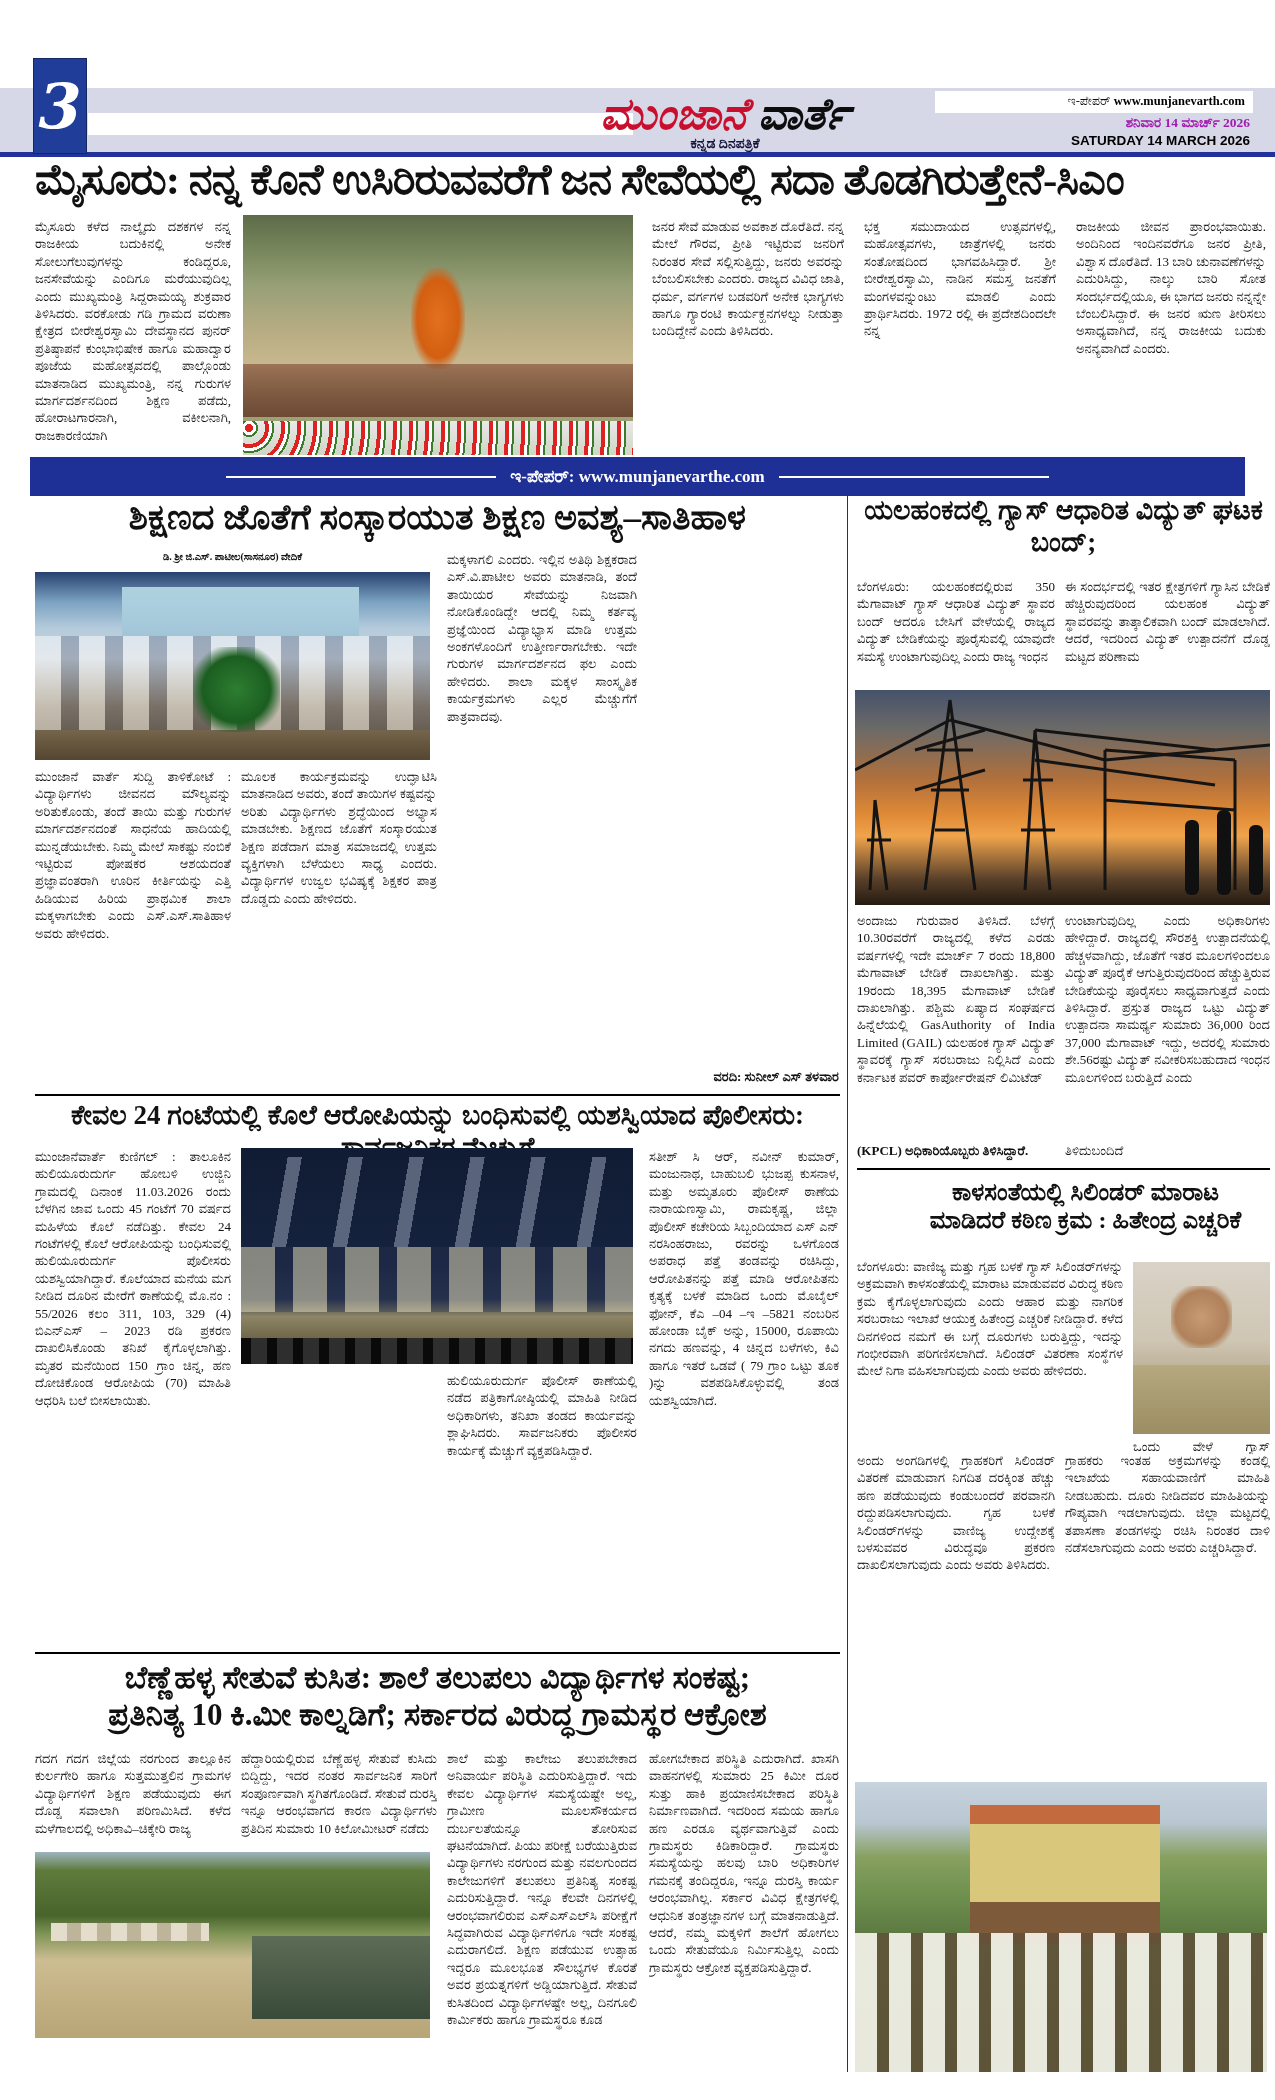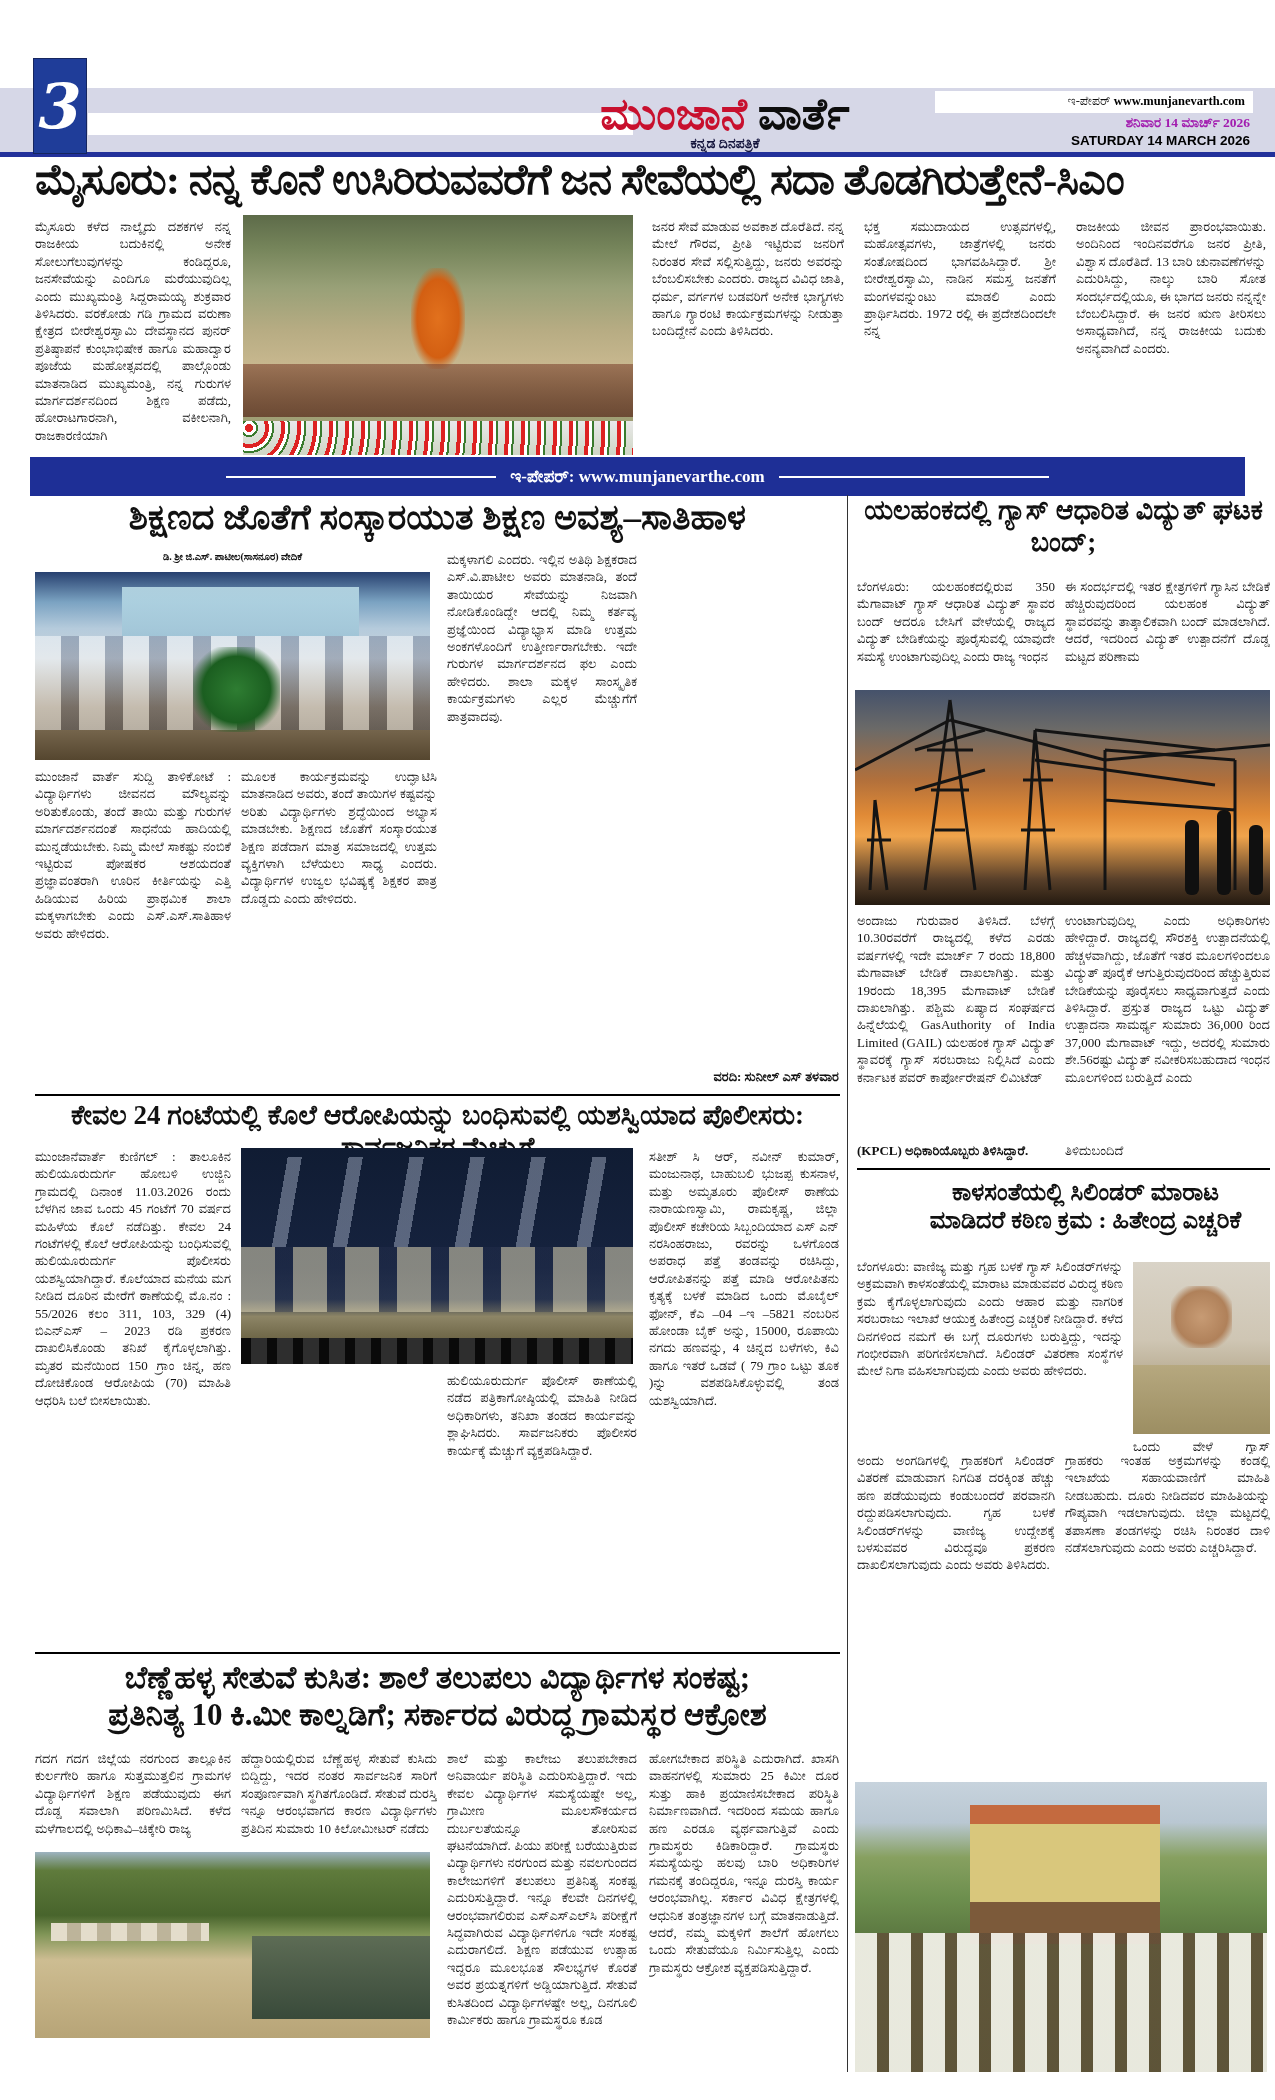--- a/index.html
+++ b/index.html
@@ -4,21 +4,21 @@
 <style>
   html,body{margin:0;padding:0;background:#e8e8e8;}
   #paper{position:relative;width:1275px;height:2100px;margin:0 auto;background:#ffffff;overflow:hidden;
          font-family:"Liberation Serif",serif;color:#111;}
   .abs{position:absolute;}
   
   .band{background:#d6d7e7;border-bottom:5px solid #23319b;}
   .pageno{background:#1f3d99;color:#fff;font-family:"DejaVu Serif",serif;font-weight:bold;font-style:italic;
           font-size:62px;display:flex;align-items:center;justify-content:center;border:1px solid #16265f;}
   .mast-title{font-weight:bold;font-size:44px;line-height:1;white-space:nowrap;text-align:center;
-              font-family:"Liberation Serif",serif;}
+              font-family:"Liberation Serif",serif;font-style:italic;}
   .mast-red{color:#c8102e;}
   .mast-black{color:#0d0d0d;}
   .mast-sub{font-size:14px;font-weight:bold;text-align:center;color:#14143c;}
   .white-slot{background:#ffffff;}
   .ep-line{font-size:12.5px;text-align:right;white-space:nowrap;}
   .ep-site{font-weight:bold;color:#000;}
   .date-kn{font-size:13.5px;font-weight:bold;color:#a21caf;text-align:right;white-space:nowrap;}
   .date-en{font-size:13.5px;font-weight:bold;color:#000;text-align:right;white-space:nowrap;
            font-family:"Liberation Sans",sans-serif;}
   
@@ -86,21 +86,21 @@
   <div class="abs date-en" style="left:935px;top:133px;width:315px;">SATURDAY 14 MARCH 2026</div>
 
   <div class="abs h-main" style="left:35px;top:157px;width:1210px;">ಮೈಸೂರು: ನನ್ನ ಕೊನೆ ಉಸಿರಿರುವವರೆಗೆ ಜನ ಸೇವೆಯಲ್ಲಿ ಸದಾ ತೊಡಗಿರುತ್ತೇನೆ-ಸಿಎಂ</div>
 
   <div class="abs col" style="left:35px;top:218px;width:196px;height:236px;">ಮೈಸೂರು ಕಳೆದ ನಾಲ್ಕೈದು ದಶಕಗಳ ನನ್ನ ರಾಜಕೀಯ ಬದುಕಿನಲ್ಲಿ ಅನೇಕ ಸೋಲುಗೆಲುವುಗಳನ್ನು ಕಂಡಿದ್ದರೂ, ಜನಸೇವೆಯನ್ನು ಎಂದಿಗೂ ಮರೆಯುವುದಿಲ್ಲ ಎಂದು ಮುಖ್ಯಮಂತ್ರಿ ಸಿದ್ದರಾಮಯ್ಯ ಶುಕ್ರವಾರ ತಿಳಿಸಿದರು. ವರಕೋಡು ಗಡಿ ಗ್ರಾಮದ ವರುಣಾ ಕ್ಷೇತ್ರದ ಬೀರೇಶ್ವರಸ್ವಾಮಿ ದೇವಸ್ಥಾನದ ಪುನರ್ ಪ್ರತಿಷ್ಠಾಪನೆ ಕುಂಭಾಭಿಷೇಕ ಹಾಗೂ ಮಹಾದ್ವಾರ ಪೂಜೆಯ ಮಹೋತ್ಸವದಲ್ಲಿ ಪಾಲ್ಗೊಂಡು ಮಾತನಾಡಿದ ಮುಖ್ಯಮಂತ್ರಿ, ನನ್ನ ಗುರುಗಳ ಮಾರ್ಗದರ್ಶನದಿಂದ ಶಿಕ್ಷಣ ಪಡೆದು, ಹೋರಾಟಗಾರನಾಗಿ, ವಕೀಲನಾಗಿ, ರಾಜಕಾರಣಿಯಾಗಿ</div>
   <div class="abs ph ph-stage" style="left:243px;top:215px;width:390px;height:240px;">
     <div class="saffron"></div>
     <div class="dais"></div>
     <div class="garland"></div>
   </div>
-  <div class="abs col" style="left:652px;top:218px;width:192px;height:236px;">ಜನರ ಸೇವೆ ಮಾಡುವ ಅವಕಾಶ ದೊರೆತಿದೆ. ನನ್ನ ಮೇಲೆ ಗೌರವ, ಪ್ರೀತಿ ಇಟ್ಟಿರುವ ಜನರಿಗೆ ನಿರಂತರ ಸೇವೆ ಸಲ್ಲಿಸುತ್ತಿದ್ದು, ಜನರು ಅವರನ್ನು ಬೆಂಬಲಿಸಬೇಕು ಎಂದರು. ರಾಜ್ಯದ ವಿವಿಧ ಜಾತಿ, ಧರ್ಮ, ವರ್ಗಗಳ ಬಡವರಿಗೆ ಅನೇಕ ಭಾಗ್ಯಗಳು ಹಾಗೂ ಗ್ಯಾರಂಟಿ ಕಾರ್ಯಕ್ರಮಗಳನ್ನು ನೀಡುತ್ತಾ ಬಂದಿದ್ದೇನೆ ಎಂದು ತಿಳಿಸಿದರು.</div>
+  <div class="abs col" style="left:652px;top:218px;width:192px;height:236px;">ಜನರ ಸೇವೆ ಮಾಡುವ ಅವಕಾಶ ದೊರೆತಿದೆ. ನನ್ನ ಮೇಲೆ ಗೌರವ, ಪ್ರೀತಿ ಇಟ್ಟಿರುವ ಜನರಿಗೆ ನಿರಂತರ ಸೇವೆ ಸಲ್ಲಿಸುತ್ತಿದ್ದು, ಜನರು ಅವರನ್ನು ಬೆಂಬಲಿಸಬೇಕು ಎಂದರು. ರಾಜ್ಯದ ವಿವಿಧ ಜಾತಿ, ಧರ್ಮ, ವರ್ಗಗಳ ಬಡವರಿಗೆ ಅನೇಕ ಭಾಗ್ಯಗಳು ಹಾಗೂ ಗ್ಯಾರಂಟಿ ಕಾರ್ಯಕ್ಹನಗಳಲ್ನು ನೀಡುತ್ತಾ ಬಂದಿದ್ದೇನೆ ಎಂದು ತಿಳಿಸಿದರು.</div>
   <div class="abs col" style="left:864px;top:218px;width:192px;height:236px;">ಭಕ್ತ ಸಮುದಾಯದ ಉತ್ಸವಗಳಲ್ಲಿ, ಮಹೋತ್ಸವಗಳು, ಜಾತ್ರೆಗಳಲ್ಲಿ ಜನರು ಸಂತೋಷದಿಂದ ಭಾಗವಹಿಸಿದ್ದಾರೆ. ಶ್ರೀ ಬೀರೇಶ್ವರಸ್ವಾಮಿ, ನಾಡಿನ ಸಮಸ್ತ ಜನತೆಗೆ ಮಂಗಳವನ್ನುಂಟು ಮಾಡಲಿ ಎಂದು ಪ್ರಾರ್ಥಿಸಿದರು. 1972 ರಲ್ಲಿ ಈ ಪ್ರದೇಶದಿಂದಲೇ ನನ್ನ</div>
   <div class="abs col" style="left:1076px;top:218px;width:190px;height:236px;">ರಾಜಕೀಯ ಜೀವನ ಪ್ರಾರಂಭವಾಯಿತು. ಅಂದಿನಿಂದ ಇಂದಿನವರೆಗೂ ಜನರ ಪ್ರೀತಿ, ವಿಶ್ವಾಸ ದೊರೆತಿದೆ. 13 ಬಾರಿ ಚುನಾವಣೆಗಳನ್ನು ಎದುರಿಸಿದ್ದು, ನಾಲ್ಕು ಬಾರಿ ಸೋತ ಸಂದರ್ಭದಲ್ಲಿಯೂ, ಈ ಭಾಗದ ಜನರು ನನ್ನನ್ನೇ ಬೆಂಬಲಿಸಿದ್ದಾರೆ. ಈ ಜನರ ಋಣ ತೀರಿಸಲು ಅಸಾಧ್ಯವಾಗಿದೆ, ನನ್ನ ರಾಜಕೀಯ ಬದುಕು ಅನನ್ಯವಾಗಿದೆ ಎಂದರು.</div>
 
   <div class="abs estrip" style="left:30px;top:457px;width:1215px;height:39px;">
     <div class="bar"></div>
     <div class="txt">
       <span>ಇ-ಪೇಪರ್:</span>
       <span>www.munjanevarthe.com</span>
     </div>
     <div class="bar"></div>

